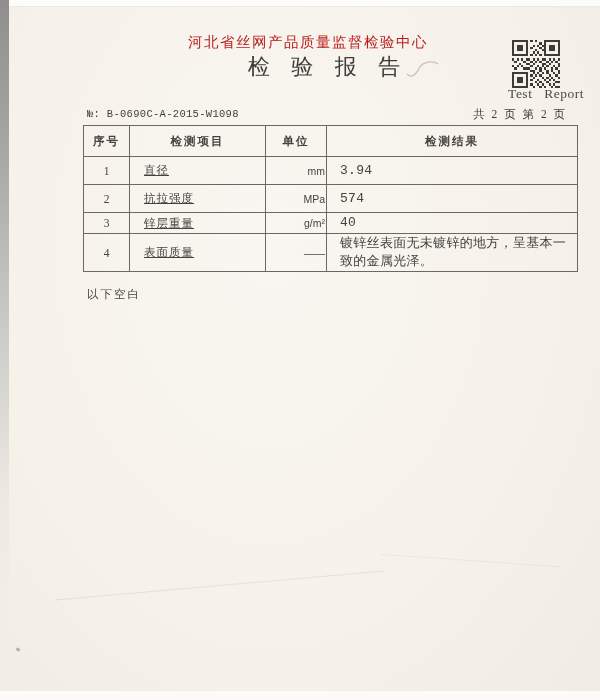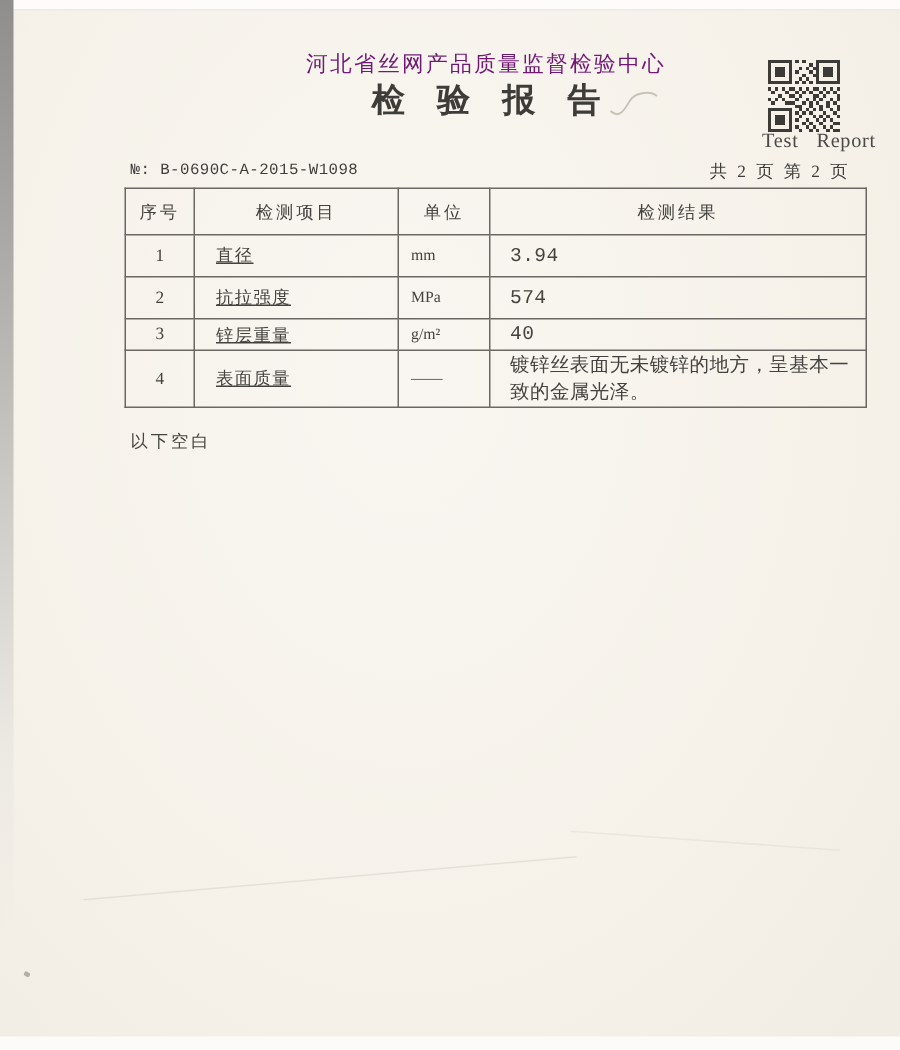--- a/index.html
+++ b/index.html
@@ -6,41 +6,41 @@
   body{
     width:600px;height:700px;position:relative;overflow:hidden;
     background:radial-gradient(ellipse at 45% 35%, #f9f6f1 0%, #f6f2ea 60%, #f0ece3 100%);
     font-family:"Liberation Serif","DejaVu Serif",serif;
     color:#44423e;
   }
   .edge-top{position:absolute;top:0;left:0;right:0;height:6px;background:#fdfcfa;border-bottom:1px solid rgba(0,0,0,0.07);}
   .edge-left{position:absolute;left:0;top:0;width:9px;height:620px;
     background:linear-gradient(to bottom,#8f8e8c 0%,#a9a8a6 25%,#cfcdc9 55%,#ece9e3 80%,rgba(236,233,227,0) 100%);}
   .edge-bottom{position:absolute;bottom:0;left:0;right:0;height:9px;background:#fcfbf9;}
-  .org-name{position:absolute;left:64px;width:520px;top:33px;text-align:center;
-    font-size:14.5px;letter-spacing:1.5px;color:#701a75;}
+  .org-name{position:absolute;left:48px;width:520px;top:33px;text-align:center;
+    font-size:14.5px;letter-spacing:1.5px;color:#b91c1c;}
   .title-cn{position:absolute;left:64px;width:520px;top:52px;text-align:center;
-    font-size:22px;font-weight:bold;letter-spacing:8px;padding-left:8px;box-sizing:border-box;color:#3e3c38;}
+    font-size:22px;font-weight:normal;letter-spacing:8px;padding-left:8px;box-sizing:border-box;color:#3e3c38;}
   .title-en{position:absolute;left:64px;width:520px;top:86px;text-align:right;
     font-size:13.5px;word-spacing:8px;letter-spacing:0.5px;color:#4b4945;}
   .report-no{position:absolute;left:87px;top:108px;
     font-family:"Liberation Mono","DejaVu Sans Mono",monospace;font-size:10.5px;letter-spacing:0.3px;color:#403e3a;}
   .page-info{position:absolute;right:33px;top:107px;font-size:11.5px;font-weight:normal;letter-spacing:2px;color:#3e3c38;}
   .qr{position:absolute;left:512px;top:40px;width:48px;height:48px;}
   table.results{position:absolute;left:83px;top:125px;width:494px;border-collapse:collapse;table-layout:fixed;}
   table.results th,table.results td{border:1px solid #6b6863;overflow:hidden;}
-  table.results th{font-weight:normal;font-size:11.5px;letter-spacing:2px;text-align:center;color:#45433f;}
+  table.results th{font-weight:bold;font-size:11.5px;letter-spacing:2px;text-align:center;color:#45433f;}
   table.results thead tr{height:31px;}
   table.results tbody tr:nth-child(1){height:28px;}
   table.results tbody tr:nth-child(2){height:28px;}
   table.results tbody tr:nth-child(3){height:21px;}
   table.results tbody tr:nth-child(4){height:31px;}
   td.c-no{text-align:center;font-size:11.5px;}
   td.c-item{padding-left:14px;font-size:11.5px;letter-spacing:1px;text-decoration:underline;}
-  td.c-unit{padding-left:8px;font-family:Liberation Serif, serif;font-size:10.5px;}
+  td.c-unit{padding-left:8px;font-family:Liberation Sans, sans-serif;font-size:10.5px;text-align:right;}
   td.c-result{padding-left:13px;padding-right:5px;font-family:"Liberation Mono","DejaVu Sans Mono",monospace;
     font-size:13px;line-height:1.35;letter-spacing:0.3px;}
   .below-blank{position:absolute;left:87px;top:267px;font-size:11.5px;letter-spacing:2px;color:#46443f;margin-top:20px;}
   .pencil-mark{position:absolute;left:405px;top:58px;width:36px;height:26px;opacity:0.75;}
   .crease-1{position:absolute;left:55px;top:585px;width:330px;height:1px;
     background:rgba(188,181,168,0.28);transform:rotate(-5deg);}
   .crease-2{position:absolute;left:380px;top:560px;width:180px;height:1px;
     background:rgba(188,181,168,0.18);transform:rotate(4deg);}
   .speck{position:absolute;left:16px;top:648px;width:4px;height:3px;background:#b3afa6;transform:rotate(30deg);border-radius:1px;}
 </style>

